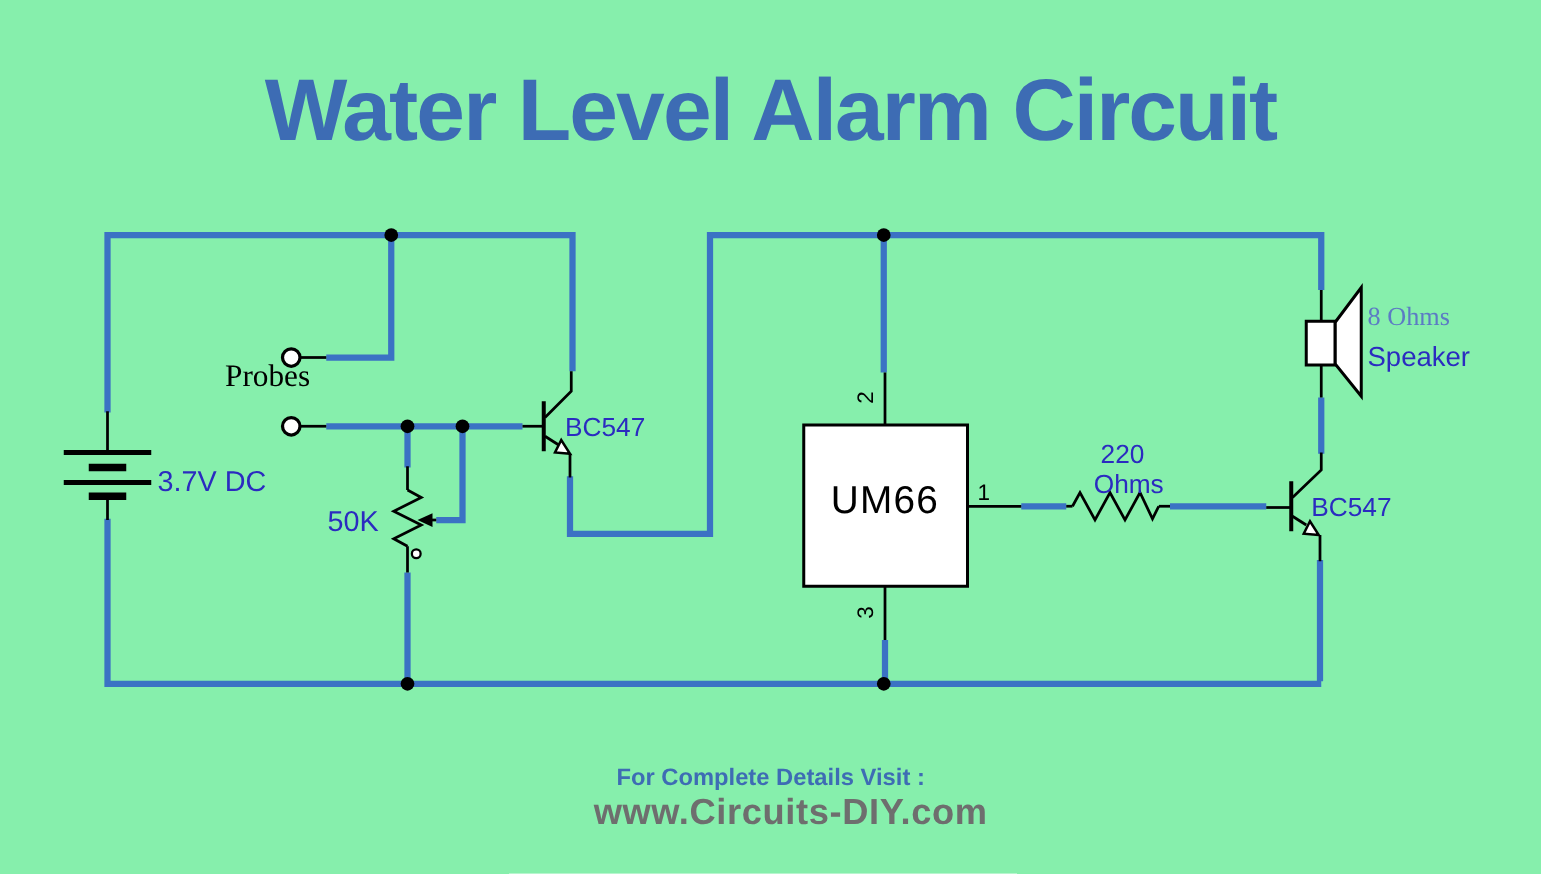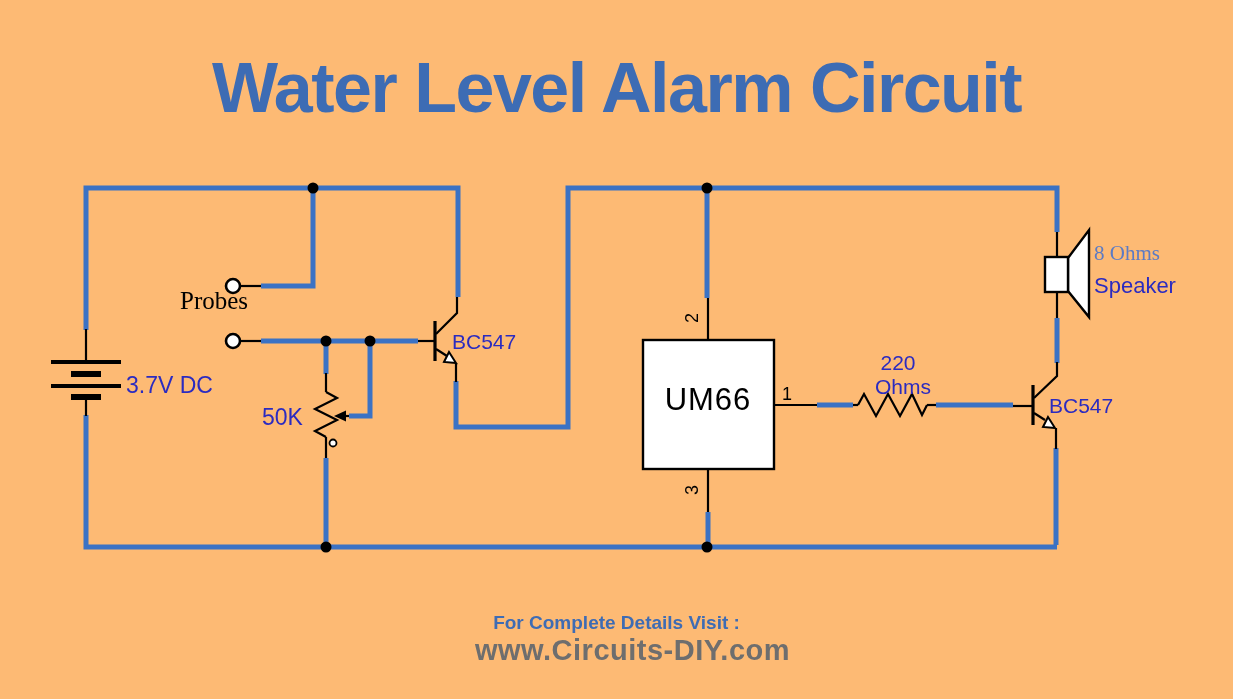--- a/index.html
+++ b/index.html
@@ -1,16 +1,16 @@
 <!DOCTYPE html>
 <html><head>
 <meta charset="utf-8">
 <style>
   html,body{margin:0;padding:0;background:#ffffff;}
-  #canvas{position:relative;width:1233px;height:699px;background:#fdba74;overflow:hidden;
+  #canvas{position:relative;width:1233px;height:699px;background:#86efac;overflow:hidden;
           font-family:"Liberation Sans",sans-serif;}
   .title{position:absolute;top:48px;left:0;width:100%;text-align:center;
          font-size:70px;font-weight:bold;letter-spacing:-1.5px;color:#3D6CB4;
          font-family:"Liberation Sans",sans-serif;white-space:nowrap;}
   svg{position:absolute;top:0;left:0;}
   .wire{stroke:#3B72C4;stroke-width:5;fill:none;}
   .blk{stroke:#000000;stroke-width:2.2;fill:none;}
   .blk-thick{stroke:#000000;stroke-width:3.2;fill:none;}
   .plate-long{stroke:#000000;stroke-width:4;fill:none;}
   .plate-short{stroke:#000000;stroke-width:6;fill:none;}

